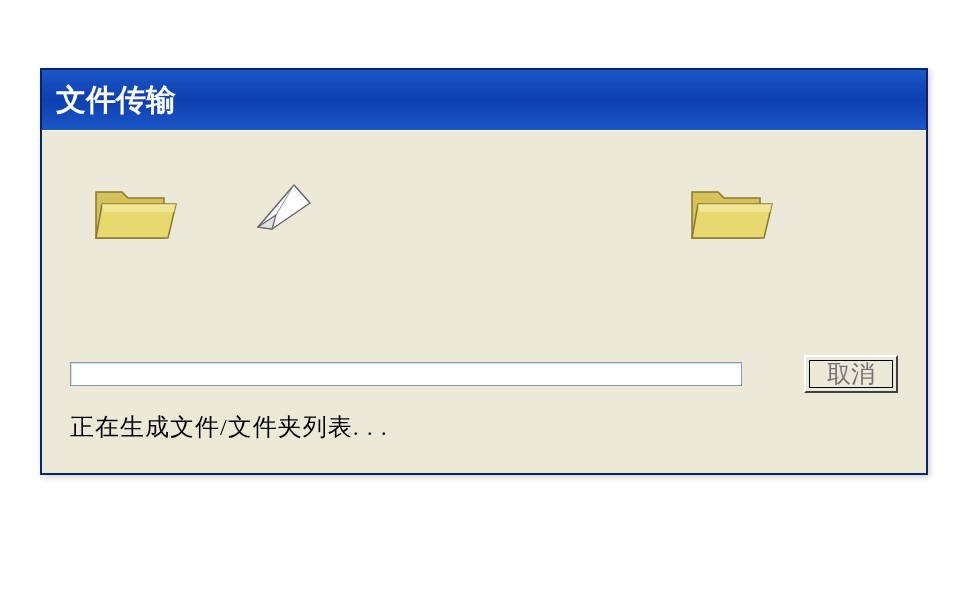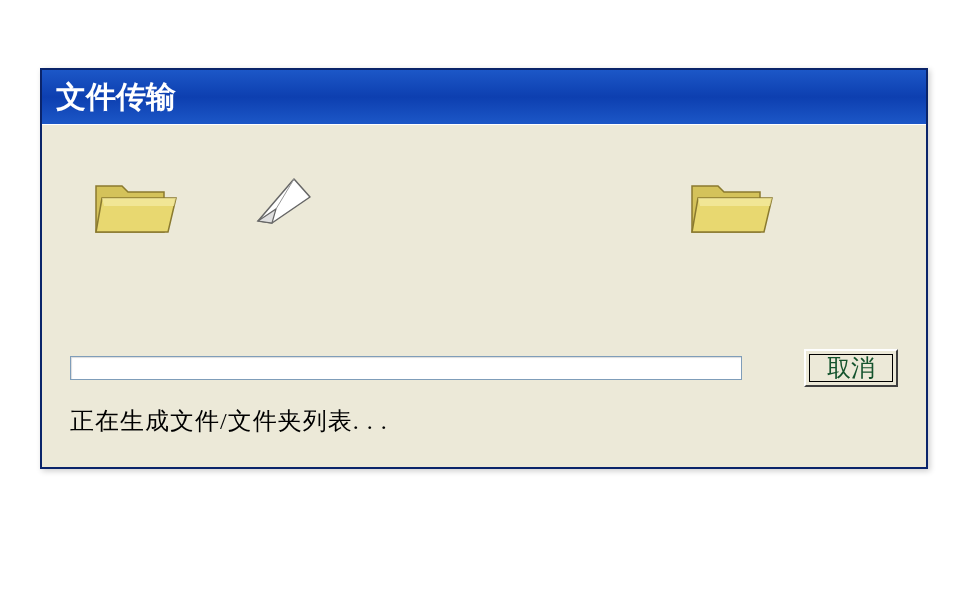--- a/index.html
+++ b/index.html
@@ -17,21 +17,21 @@
     .dialog {
       position: absolute;
       left: 40px;
       top: 68px;
       width: 888px;
       border: 2px solid #0a246a;
       background: #ece9d8;
       box-shadow: 2px 2px 6px rgba(0,0,0,0.2);
     }
     .titlebar {
-      height: 54px;
+      height: 60px;
       background: linear-gradient(to bottom, #1c57c7 0%, #0d3fb0 50%, #1c57c7 100%);
       display: flex;
       align-items: center;
       padding: 4px 14px;
     }
     .titlebar-text {
       color: #ffffff;
       font-size: 30px;
       font-weight: bold;
       font-family: "Microsoft YaHei", "SimHei", sans-serif;
@@ -84,21 +84,21 @@
       background: #ece9d8;
       border-top: 2px solid #ffffff;
       border-left: 2px solid #ffffff;
       border-right: 2px solid #404040;
       border-bottom: 2px solid #404040;
       font-size: 24px;
       font-family: "SimSun", "宋体", sans-serif;
       cursor: pointer;
       outline: 1px solid #000000;
       outline-offset: -6px;
-      color: #14532d;
+      color: #737373;
       margin-left: 42px;
     }
     .status-text {
       font-size: 24px;
       color: #000000;
       font-family: Liberation Serif, serif;
       letter-spacing: 1px;
     }
   </style>
 </head>

